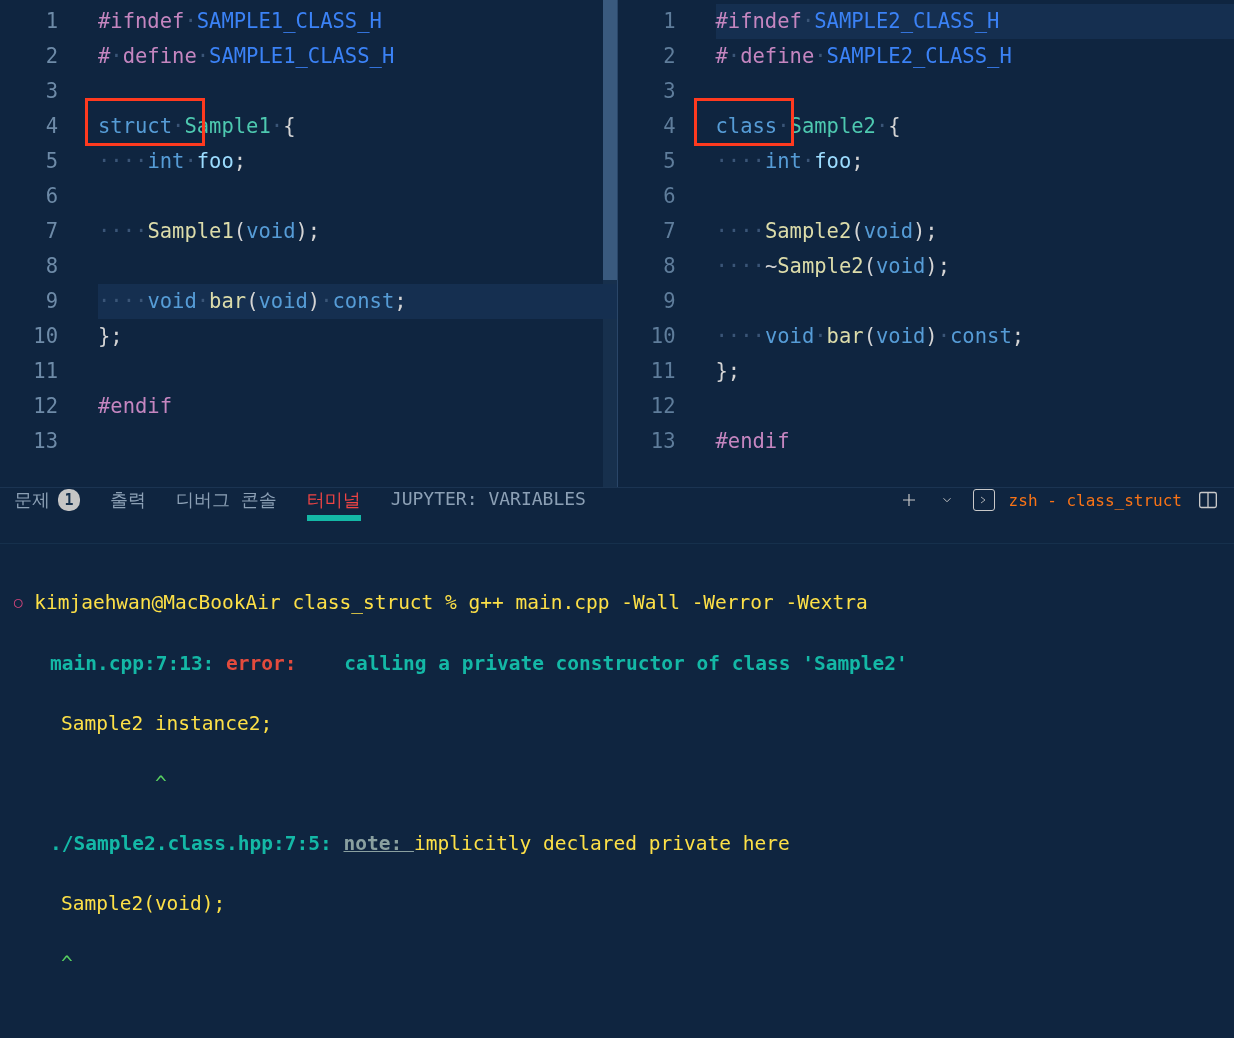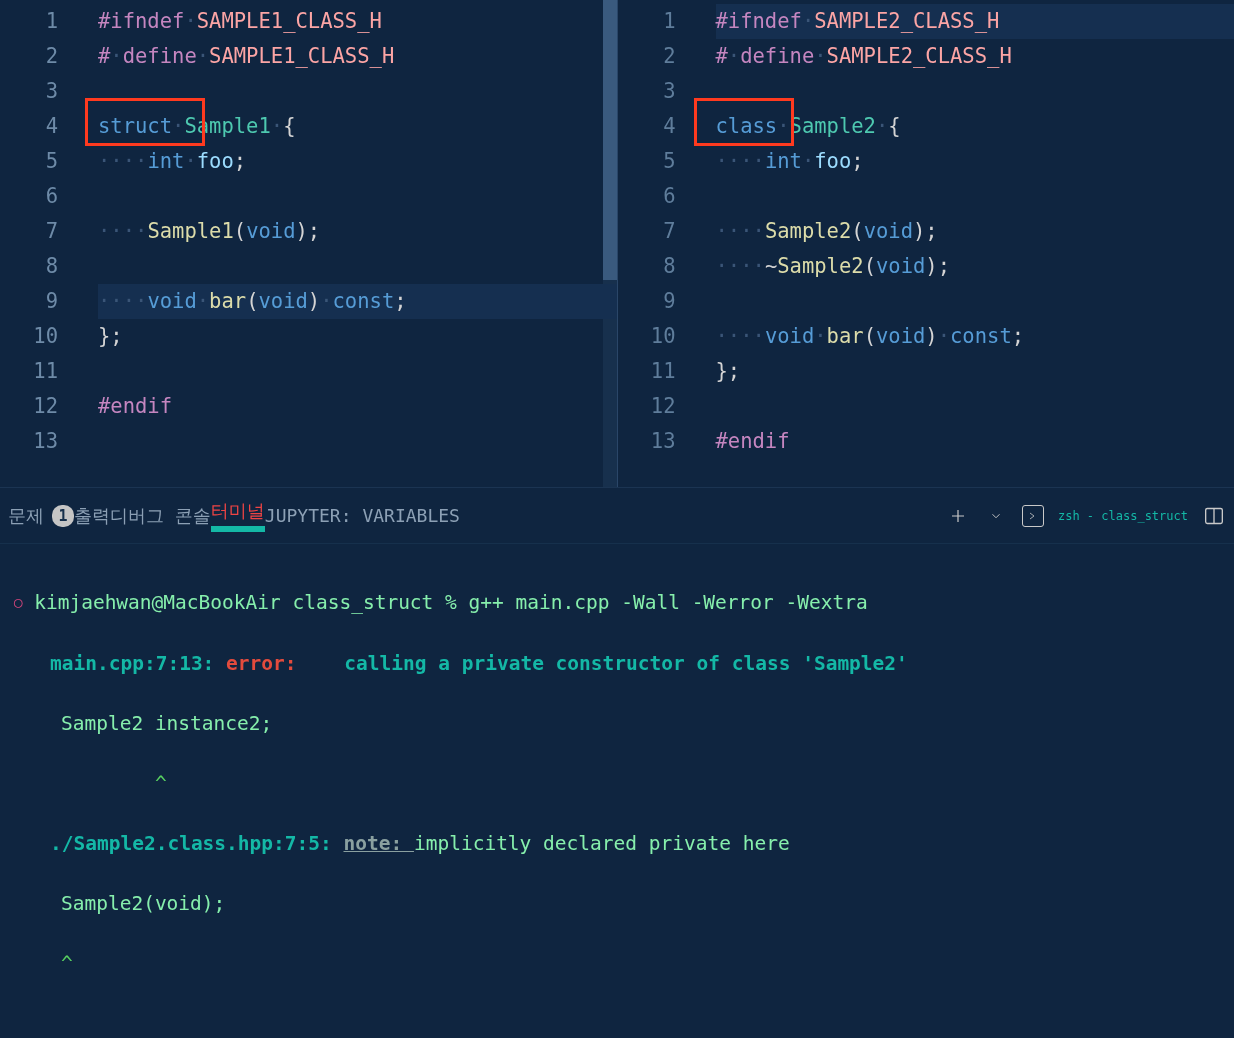--- a/index.html
+++ b/index.html
@@ -43,21 +43,21 @@
     white-space: pre;
     position: relative;
   }
   .hl-line { background: #152f50; }
   .tok-pp   { color: #c586c0; }
   .tok-kw   { color: #569cd6; }
   .tok-type { color: #4ec9b0; }
   .tok-fn   { color: #dcdcaa; }
   .tok-var  { color: #9cdcfe; }
   .tok-punc { color: #d4d4d4; }
-  .tok-mac  { color: #fca5a5; }
+  .tok-mac  { color: #3b82f6; }
   .tok-dot  { color: #3a5577; }
 
   .scroll-track {
     position: absolute;
     right: 0; top: 0; width: 14px; height: 100%;
     background: #17304d;
   }
   .scroll-thumb {
     position: absolute;
     right: 0; top: 0; width: 14px; height: 280px;
@@ -68,51 +68,52 @@
     position: absolute;
     border: 3px solid #ff3a1f;
     pointer-events: none;
   }
   .redbox.left { left: 85px; top: 98px; width: 120px; height: 48px; }
   .redbox.right { left: 76px; top: 98px; width: 100px; height: 48px; }
 
   
   .panel-tabs {
     display: flex;
-    align-items: center;
+    align-items: flex-start;
     height: 56px;
-    padding: 0 8px;
+    padding: 0 14px;
+    gap: 30px;
     color: #8ca0b5;
     font-size: 18px;
     border-bottom: 1px solid #16304c;
     background: #0f2540;
   }
   .tab { display:flex; align-items:center; gap:8px; cursor:pointer; }
   .tab.active { color: #ef4444; border-bottom: 6px solid #14b8a6; padding-bottom:3px;}
   .badge {
     display:inline-flex; align-items:center; justify-content:center;
     background:#c5c5c5; color:#16304c; border-radius:10px;
     min-width:22px; height:22px; font-size:15px; font-weight:600;
   }
   .panel-right { margin-left:auto; display:flex; align-items:center; gap:14px; color:#c9c9c9; }
   .icon-btn { display:inline-flex; align-items:center; justify-content:center; width:24px; height:24px; cursor:pointer; }
-  .shell-label { font-size:12px; color:#14b8a6; }
+  .shell-label { font-size:16px; color:#f97316; }
 
   
   .terminal {
     padding: 14px 14px 0 14px;
     font-size: 19.5px;
     line-height: 30px;
     font-family: "Menlo","Consolas",monospace;
     white-space: pre;
   }
   .t-red { color:#e34b3d; font-weight:700;}
   .t-note { color:#8aa0a0; font-weight:700;text-decoration:underline;}
   .t-bold { color:#14b8a6; font-weight:700;padding-left:36px;}
-  .t-plain { color:#86efac;}
+  .t-plain { color:#fde047;}
   .caret { color:#58d060; }
   .prompt-circle { color:#d2457b; font-size:14px; position:relative; top:-2px;}
 
   .svgicon { stroke:#c9c9c9; stroke-width:1.6; fill:none; }
 </style>
 </head>
 <body>
 
 <div class="editor-split">
 

